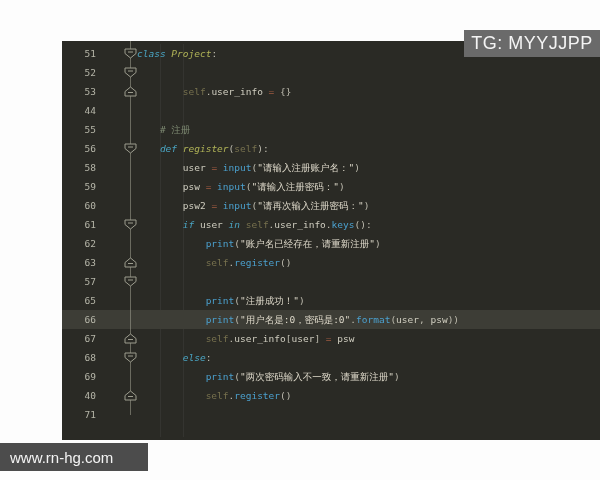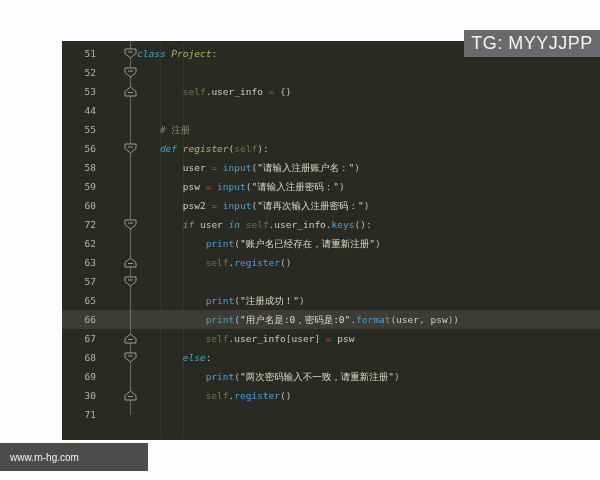--- a/index.html
+++ b/index.html
@@ -49,21 +49,21 @@
     display:flex; align-items:center;
   }
   .wm-top {
     left:464px; top:10px; width:136px; height:27px;
     background:#6a6a6a; font-size:18px; justify-content:center;
     letter-spacing:.5px;
     margin-top:20px;
   }
   .wm-bottom {
     left:0; top:443px; width:148px; height:28px;
-    background:#4c4c4c; font-size:10px; padding-left:10px;
+    background:#4c4c4c; font-size:15px; padding-left:10px;
   }
 </style>
 </head>
 <body>
 
 <div class="page">
 
   <div class="editor">
     <div class="indent-guide ig1"></div>
     <div class="indent-guide ig2"></div>
@@ -83,21 +83,21 @@
             </svg></span><span class="code">        <span class="tk-self">self</span><span class="tk-pun">.</span><span class="tk-var">user_info</span><span class="tk-op"> = </span><span class="tk-pun">{}</span></span></div>
         <div class="row"><span class="num">44</span><span class="mk"></span><span class="code"></span></div>
         <div class="row"><span class="num">55</span><span class="mk"></span><span class="code">    <span class="tk-com"># 注册</span></span></div>
         <div class="row"><span class="num">56</span><span class="mk"><svg width="13" height="11" viewBox="0 0 13 11">
               <polygon points="1,1 12,1 12,5.5 6.5,10 1,5.5" fill="#2a2a25" stroke="#9d9d8f"></polygon>
               <line x1="4" y1="4" x2="9" y2="4" stroke="#9d9d8f"></line>
             </svg></span><span class="code">    <span class="tk-kw">def </span><span class="tk-name">register</span><span class="tk-pun">(</span><span class="tk-self">self</span><span class="tk-pun">):</span></span></div>
         <div class="row"><span class="num">58</span><span class="mk"></span><span class="code">        <span class="tk-var">user</span><span class="tk-op"> = </span><span class="tk-call">input</span><span class="tk-pun">(</span><span class="tk-str">"请输入注册账户名："</span><span class="tk-pun">)</span></span></div>
         <div class="row"><span class="num">59</span><span class="mk"></span><span class="code">        <span class="tk-var">psw</span><span class="tk-op"> = </span><span class="tk-call">input</span><span class="tk-pun">(</span><span class="tk-str">"请输入注册密码："</span><span class="tk-pun">)</span></span></div>
         <div class="row"><span class="num">60</span><span class="mk"></span><span class="code">        <span class="tk-var">psw2</span><span class="tk-op"> = </span><span class="tk-call">input</span><span class="tk-pun">(</span><span class="tk-str">"请再次输入注册密码："</span><span class="tk-pun">)</span></span></div>
-        <div class="row"><span class="num">72</span><span class="mk"><svg width="13" height="11" viewBox="0 0 13 11">
+        <div class="row"><span class="num">61</span><span class="mk"><svg width="13" height="11" viewBox="0 0 13 11">
               <polygon points="1,1 12,1 12,5.5 6.5,10 1,5.5" fill="#2a2a25" stroke="#9d9d8f"></polygon>
               <line x1="4" y1="4" x2="9" y2="4" stroke="#9d9d8f"></line>
             </svg></span><span class="code">        <span class="tk-kw">if </span><span class="tk-var">user</span><span class="tk-kw"> in </span><span class="tk-self">self</span><span class="tk-pun">.</span><span class="tk-var">user_info</span><span class="tk-pun">.</span><span class="tk-call">keys</span><span class="tk-pun">():</span></span></div>
         <div class="row"><span class="num">62</span><span class="mk"></span><span class="code">            <span class="tk-call">print</span><span class="tk-pun">(</span><span class="tk-str">"账户名已经存在，请重新注册"</span><span class="tk-pun">)</span></span></div>
         <div class="row"><span class="num">63</span><span class="mk"><svg width="13" height="11" viewBox="0 0 13 11">
               <polygon points="1,10 12,10 12,5.5 6.5,1 1,5.5" fill="#2a2a25" stroke="#9d9d8f"></polygon>
               <line x1="4" y1="6.5" x2="9" y2="6.5" stroke="#9d9d8f"></line>
             </svg></span><span class="code">            <span class="tk-self">self</span><span class="tk-pun">.</span><span class="tk-call">register</span><span class="tk-pun">()</span></span></div>
         <div class="row"><span class="num">57</span><span class="mk"><svg width="13" height="11" viewBox="0 0 13 11">
               <polygon points="1,1 12,1 12,5.5 6.5,10 1,5.5" fill="#2a2a25" stroke="#9d9d8f"></polygon>
@@ -107,21 +107,21 @@
         <div class="row hl"><span class="num">66</span><span class="mk"></span><span class="code">            <span class="tk-call">print</span><span class="tk-pun">(</span><span class="tk-str">"用户名是:0，密码是:0"</span><span class="tk-pun">.</span><span class="tk-call">format</span><span class="tk-pun">(</span><span class="tk-var">user</span><span class="tk-pun">, </span><span class="tk-var">psw</span><span class="tk-pun">))</span></span></div>
         <div class="row"><span class="num">67</span><span class="mk"><svg width="13" height="11" viewBox="0 0 13 11">
               <polygon points="1,10 12,10 12,5.5 6.5,1 1,5.5" fill="#2a2a25" stroke="#9d9d8f"></polygon>
               <line x1="4" y1="6.5" x2="9" y2="6.5" stroke="#9d9d8f"></line>
             </svg></span><span class="code">            <span class="tk-self">self</span><span class="tk-pun">.</span><span class="tk-var">user_info</span><span class="tk-pun">[</span><span class="tk-var">user</span><span class="tk-pun">]</span><span class="tk-op"> = </span><span class="tk-var">psw</span></span></div>
         <div class="row"><span class="num">68</span><span class="mk"><svg width="13" height="11" viewBox="0 0 13 11">
               <polygon points="1,1 12,1 12,5.5 6.5,10 1,5.5" fill="#2a2a25" stroke="#9d9d8f"></polygon>
               <line x1="4" y1="4" x2="9" y2="4" stroke="#9d9d8f"></line>
             </svg></span><span class="code">        <span class="tk-kw">else</span><span class="tk-pun">:</span></span></div>
         <div class="row"><span class="num">69</span><span class="mk"></span><span class="code">            <span class="tk-call">print</span><span class="tk-pun">(</span><span class="tk-str">"两次密码输入不一致，请重新注册"</span><span class="tk-pun">)</span></span></div>
-        <div class="row"><span class="num">30</span><span class="mk"><svg width="13" height="11" viewBox="0 0 13 11">
+        <div class="row"><span class="num">40</span><span class="mk"><svg width="13" height="11" viewBox="0 0 13 11">
               <polygon points="1,10 12,10 12,5.5 6.5,1 1,5.5" fill="#2a2a25" stroke="#9d9d8f"></polygon>
               <line x1="4" y1="6.5" x2="9" y2="6.5" stroke="#9d9d8f"></line>
             </svg></span><span class="code">            <span class="tk-self">self</span><span class="tk-pun">.</span><span class="tk-call">register</span><span class="tk-pun">()</span></span></div>
         <div class="row"><span class="num">71</span><span class="mk"></span><span class="code"></span></div>
       </div>
   </div>
 
   <div class="wm wm-top">
     <span>TG: MYYJJPP</span>
   </div>

